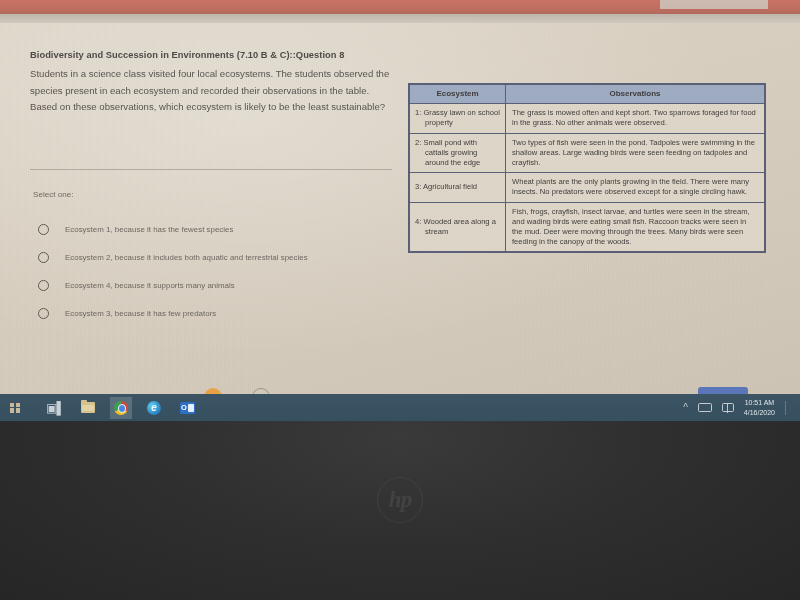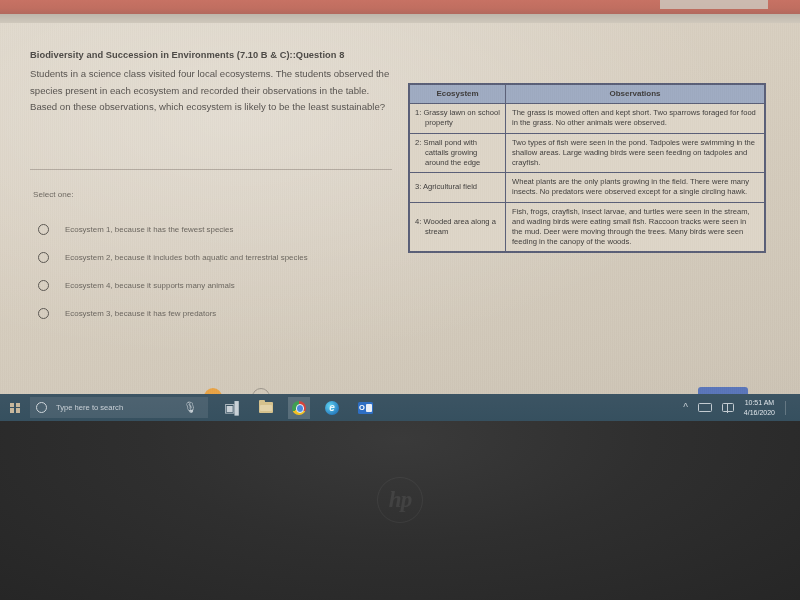--- a/index.html
+++ b/index.html
@@ -300,25 +300,20 @@
 
   <div class="taskbar">
     <div class="tb-start">
       <span class="win-logo">
           <i></i>
           <i></i>
           <i></i>
           <i></i>
         </span>
     </div>
-    <div class="searchbox">
-      <span class="search-circle"></span>
-      <span class="search-text">Type here to search</span>
-      <span class="mic">🎙</span>
-    </div>
     <div class="tb-icons">
       <span class="tb-ic">
           <span class="taskview">▣▌</span>
         </span>
       <span class="tb-ic">
           <span class="folder"></span>
         </span>
       <span class="tb-ic active">
           <span class="chrome"></span>
         </span>

